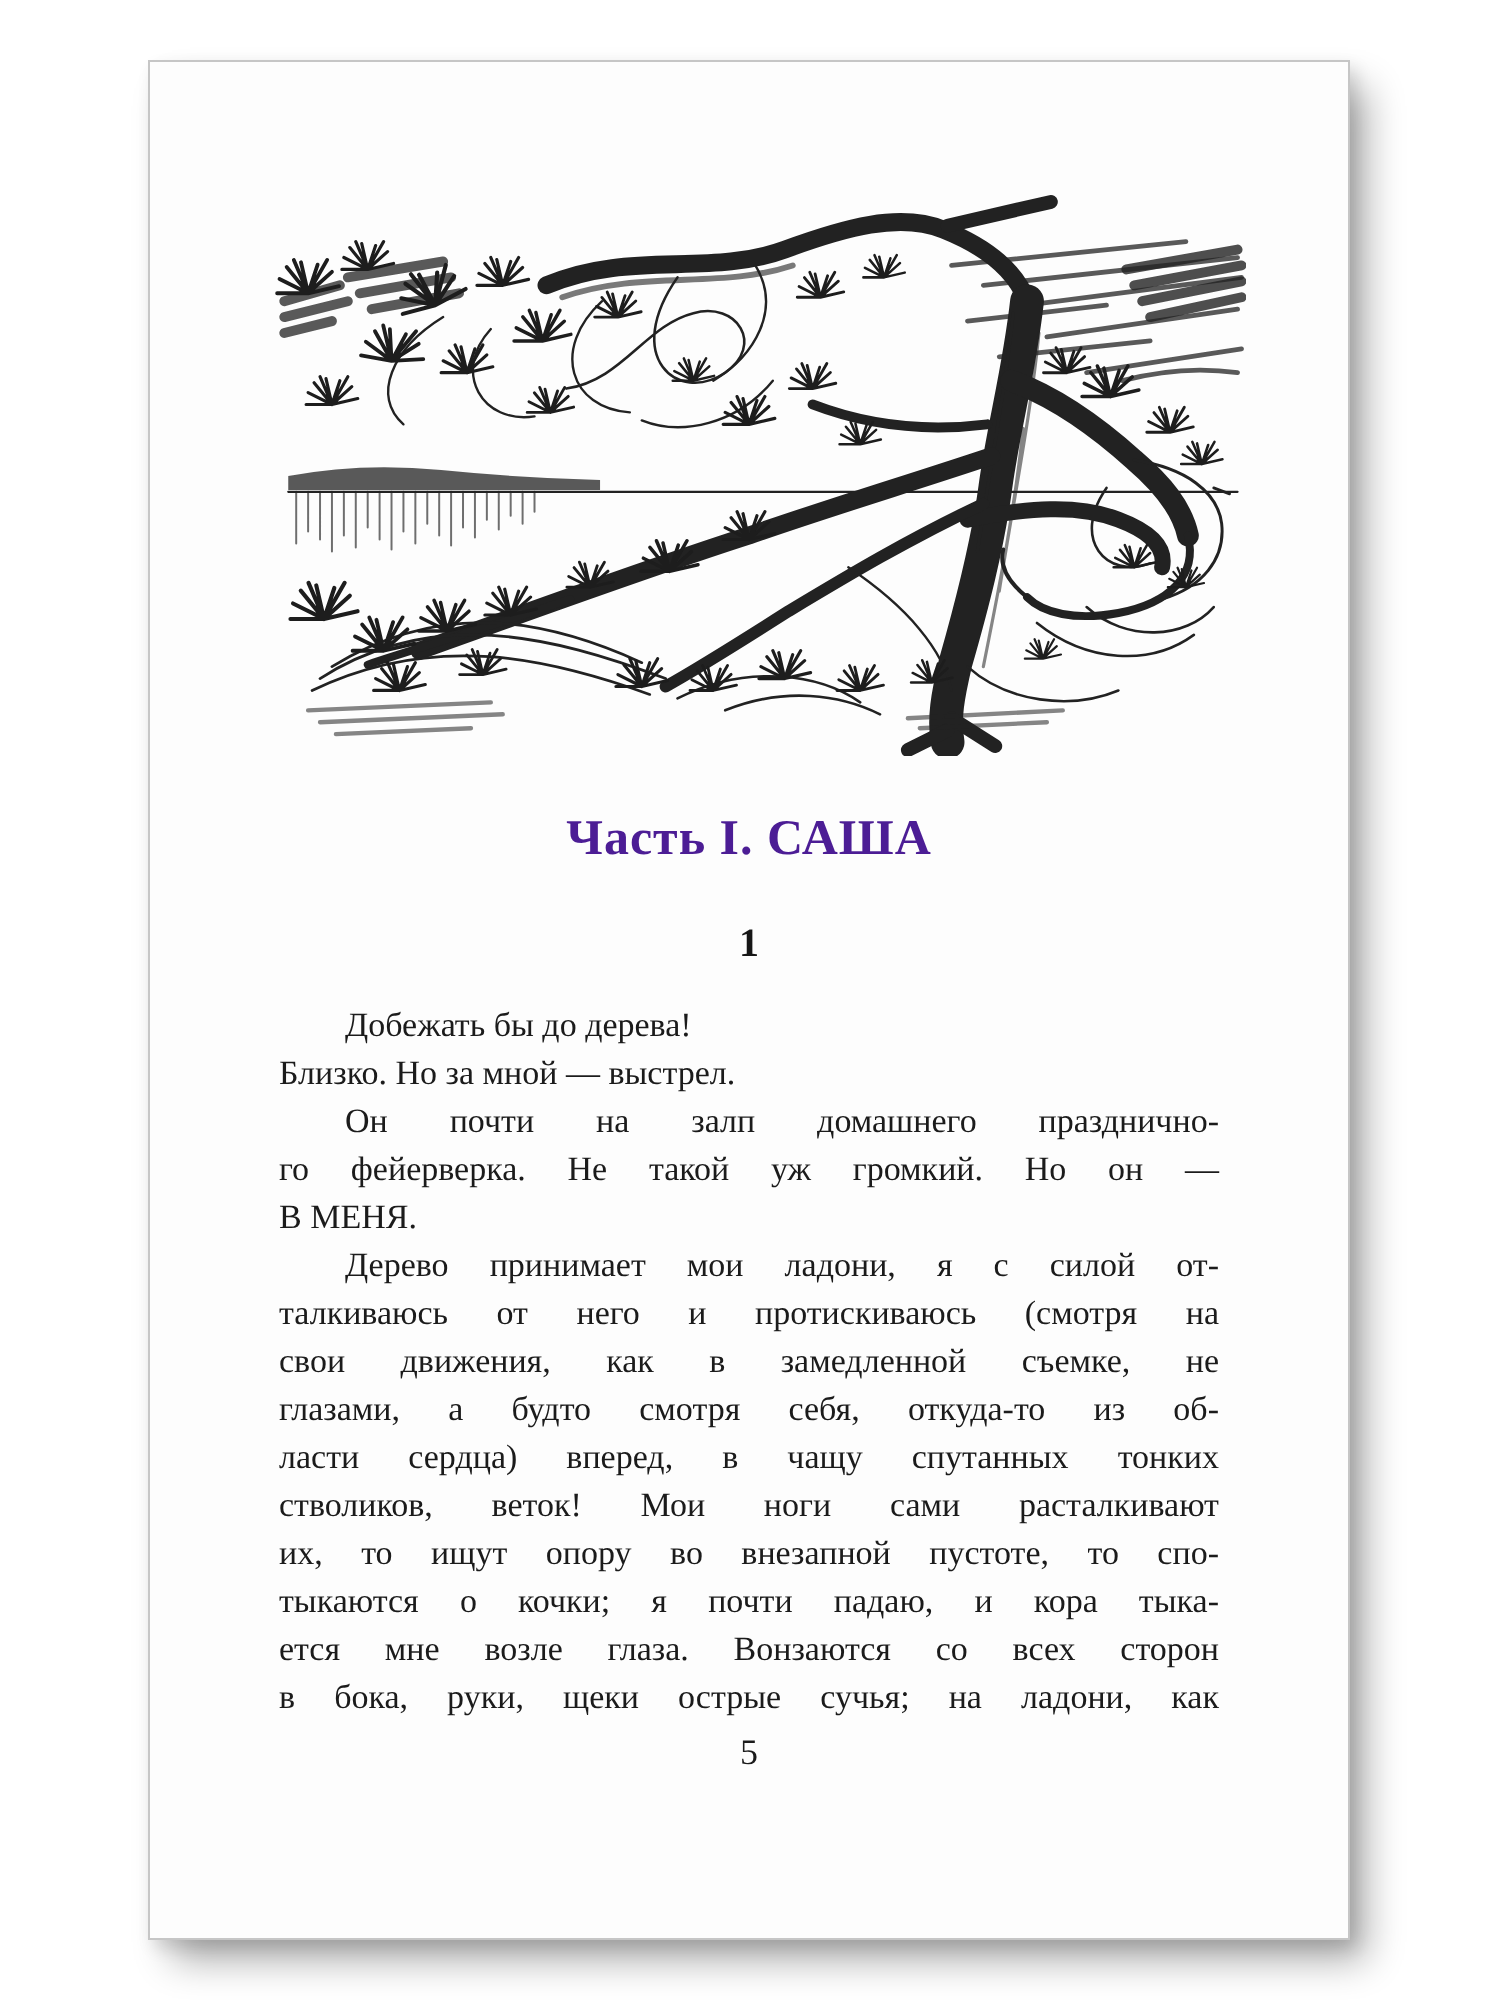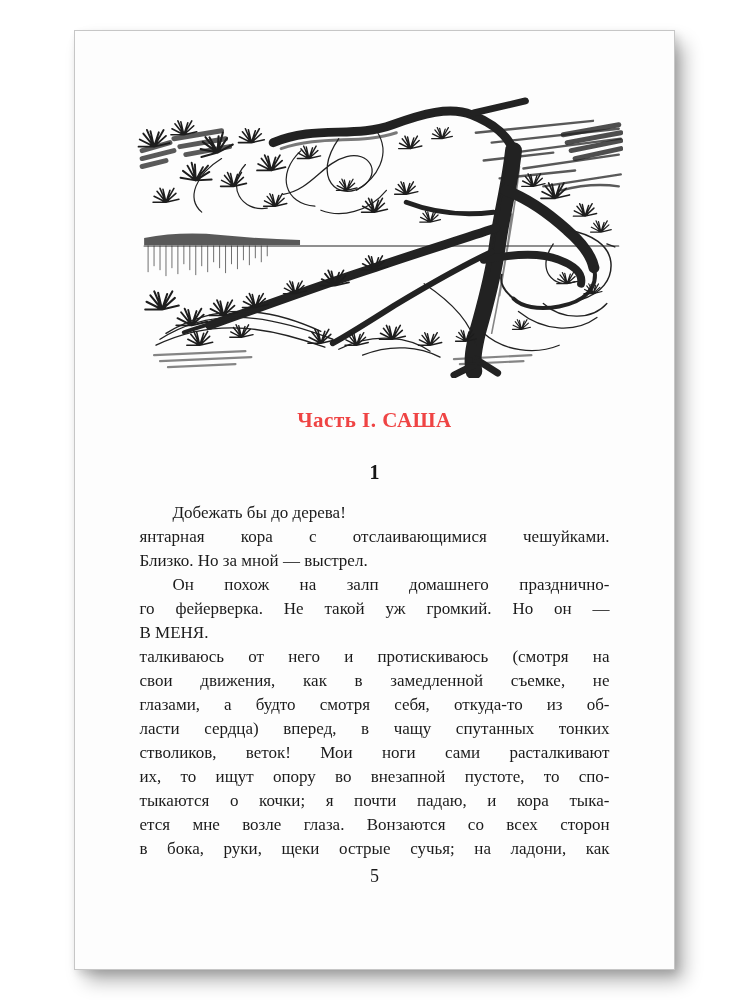--- a/index.html
+++ b/index.html
@@ -17,22 +17,22 @@
     box-sizing:border-box;
   }
   .illustration{
     width:497px;height:283px;
     margin:64px auto 0 auto;
     display:block;
   }
   .part-title{
     margin-top:27px;
     text-align:center;
-    font-size:21px;line-height:30px;
-    font-weight:bold;color:#ef4444;
+    font-size:25px;line-height:30px;
+    font-weight:bold;color:#4c1d95;
     letter-spacing:0.5px;
   }
   .chapter-num{
     margin-top:25px;
     text-align:center;
     font-size:20px;line-height:24px;
     font-weight:bold;color:#161616;
   }
   .text-block{
     width:470px;margin:17px auto 0 auto;
@@ -149,25 +149,25 @@
       <use href="#tuft" transform="translate(470,200) scale(0.7)"></use>
     </g>
   </svg>
 
   <div class="part-title">Часть I. САША</div>
 
   <div class="chapter-num">1</div>
 
   <div class="text-block">
       <div class="line ind">Добежать бы до дерева!</div>
-      <div class="line just">янтарная кора с отслаивающимися чешуйками.</div>
       <div class="line">Близко. Но за мной — выстрел.</div>
-      <div class="line ind just">Он похож на залп домашнего празднично-</div>
+      <div class="line ind just">Он почти на залп домашнего празднично-</div>
       <div class="line just">го фейерверка. Не такой уж громкий. Но он —</div>
       <div class="line">В МЕНЯ.</div>
+      <div class="line ind just">Дерево принимает мои ладони, я с силой от-</div>
       <div class="line just">талкиваюсь от него и протискиваюсь (смотря на</div>
       <div class="line just">свои движения, как в замедленной съемке, не</div>
       <div class="line just">глазами, а будто смотря себя, откуда-то из об-</div>
       <div class="line just">ласти сердца) вперед, в чащу спутанных тонких</div>
       <div class="line just">стволиков, веток! Мои ноги сами расталкивают</div>
       <div class="line just">их, то ищут опору во внезапной пустоте, то спо-</div>
       <div class="line just">тыкаются о кочки; я почти падаю, и кора тыка-</div>
       <div class="line just">ется мне возле глаза. Вонзаются со всех сторон</div>
       <div class="line just">в бока, руки, щеки острые сучья; на ладони, как</div>
     </div>

